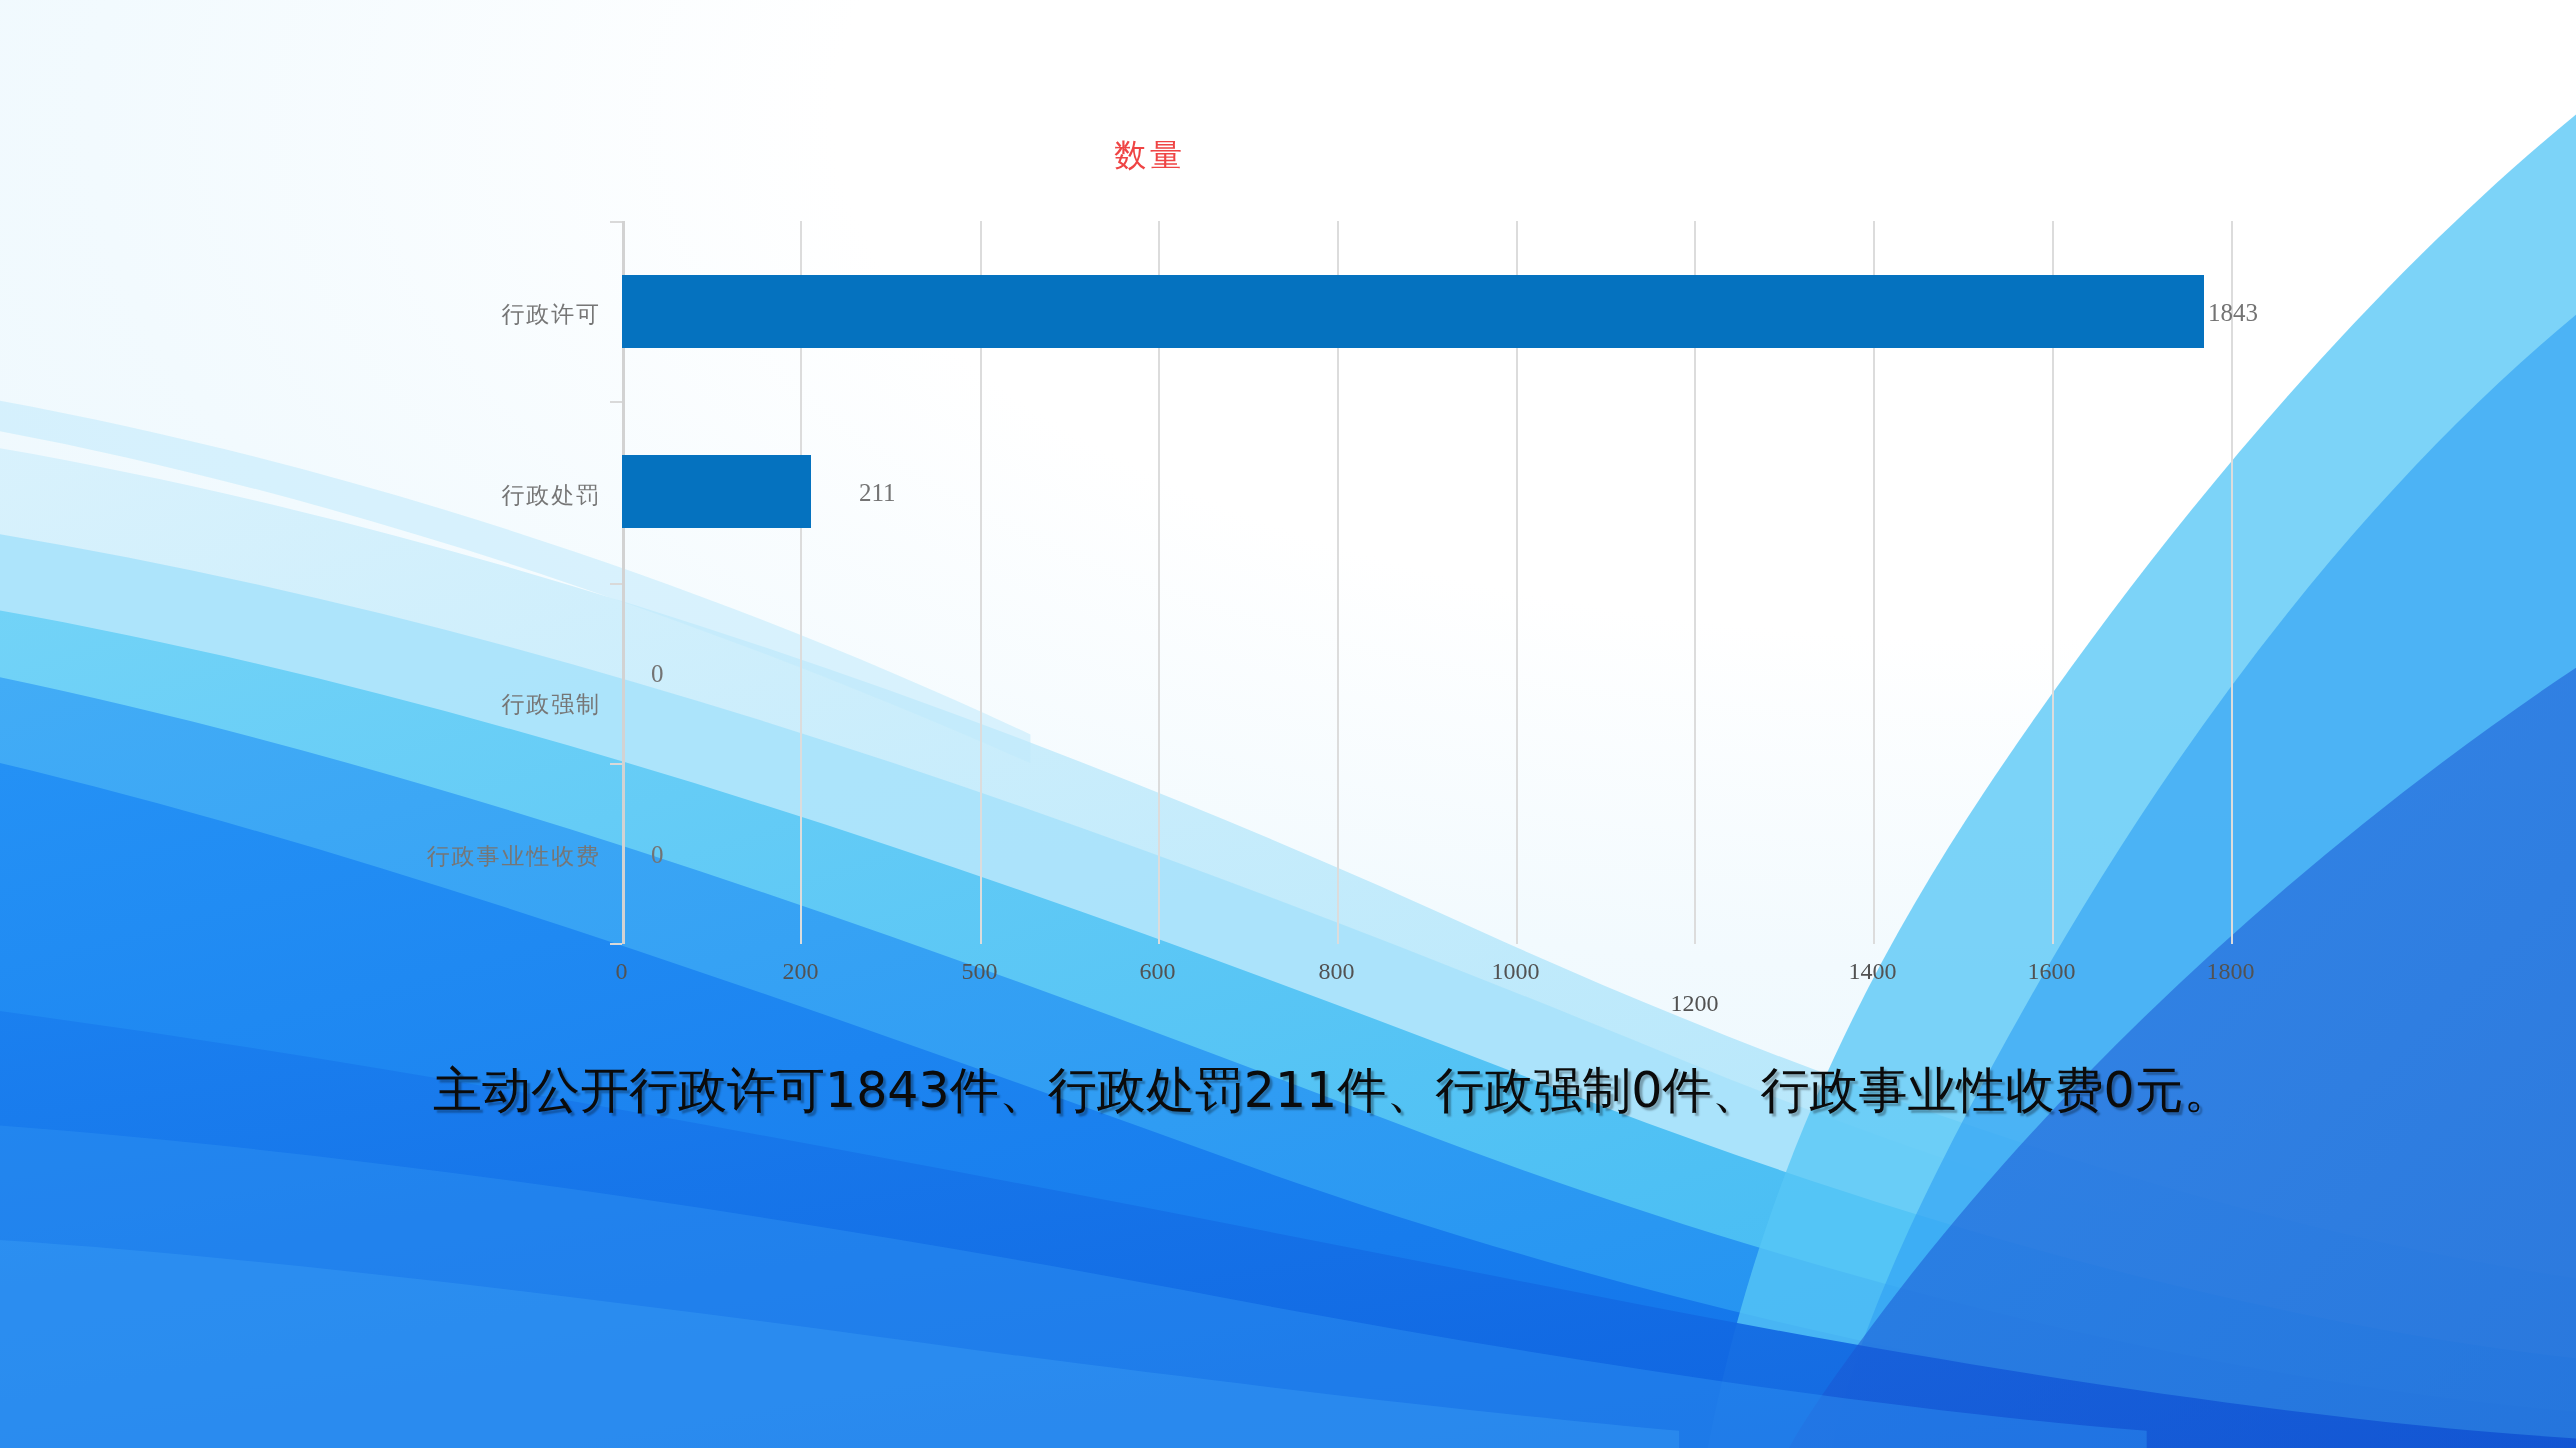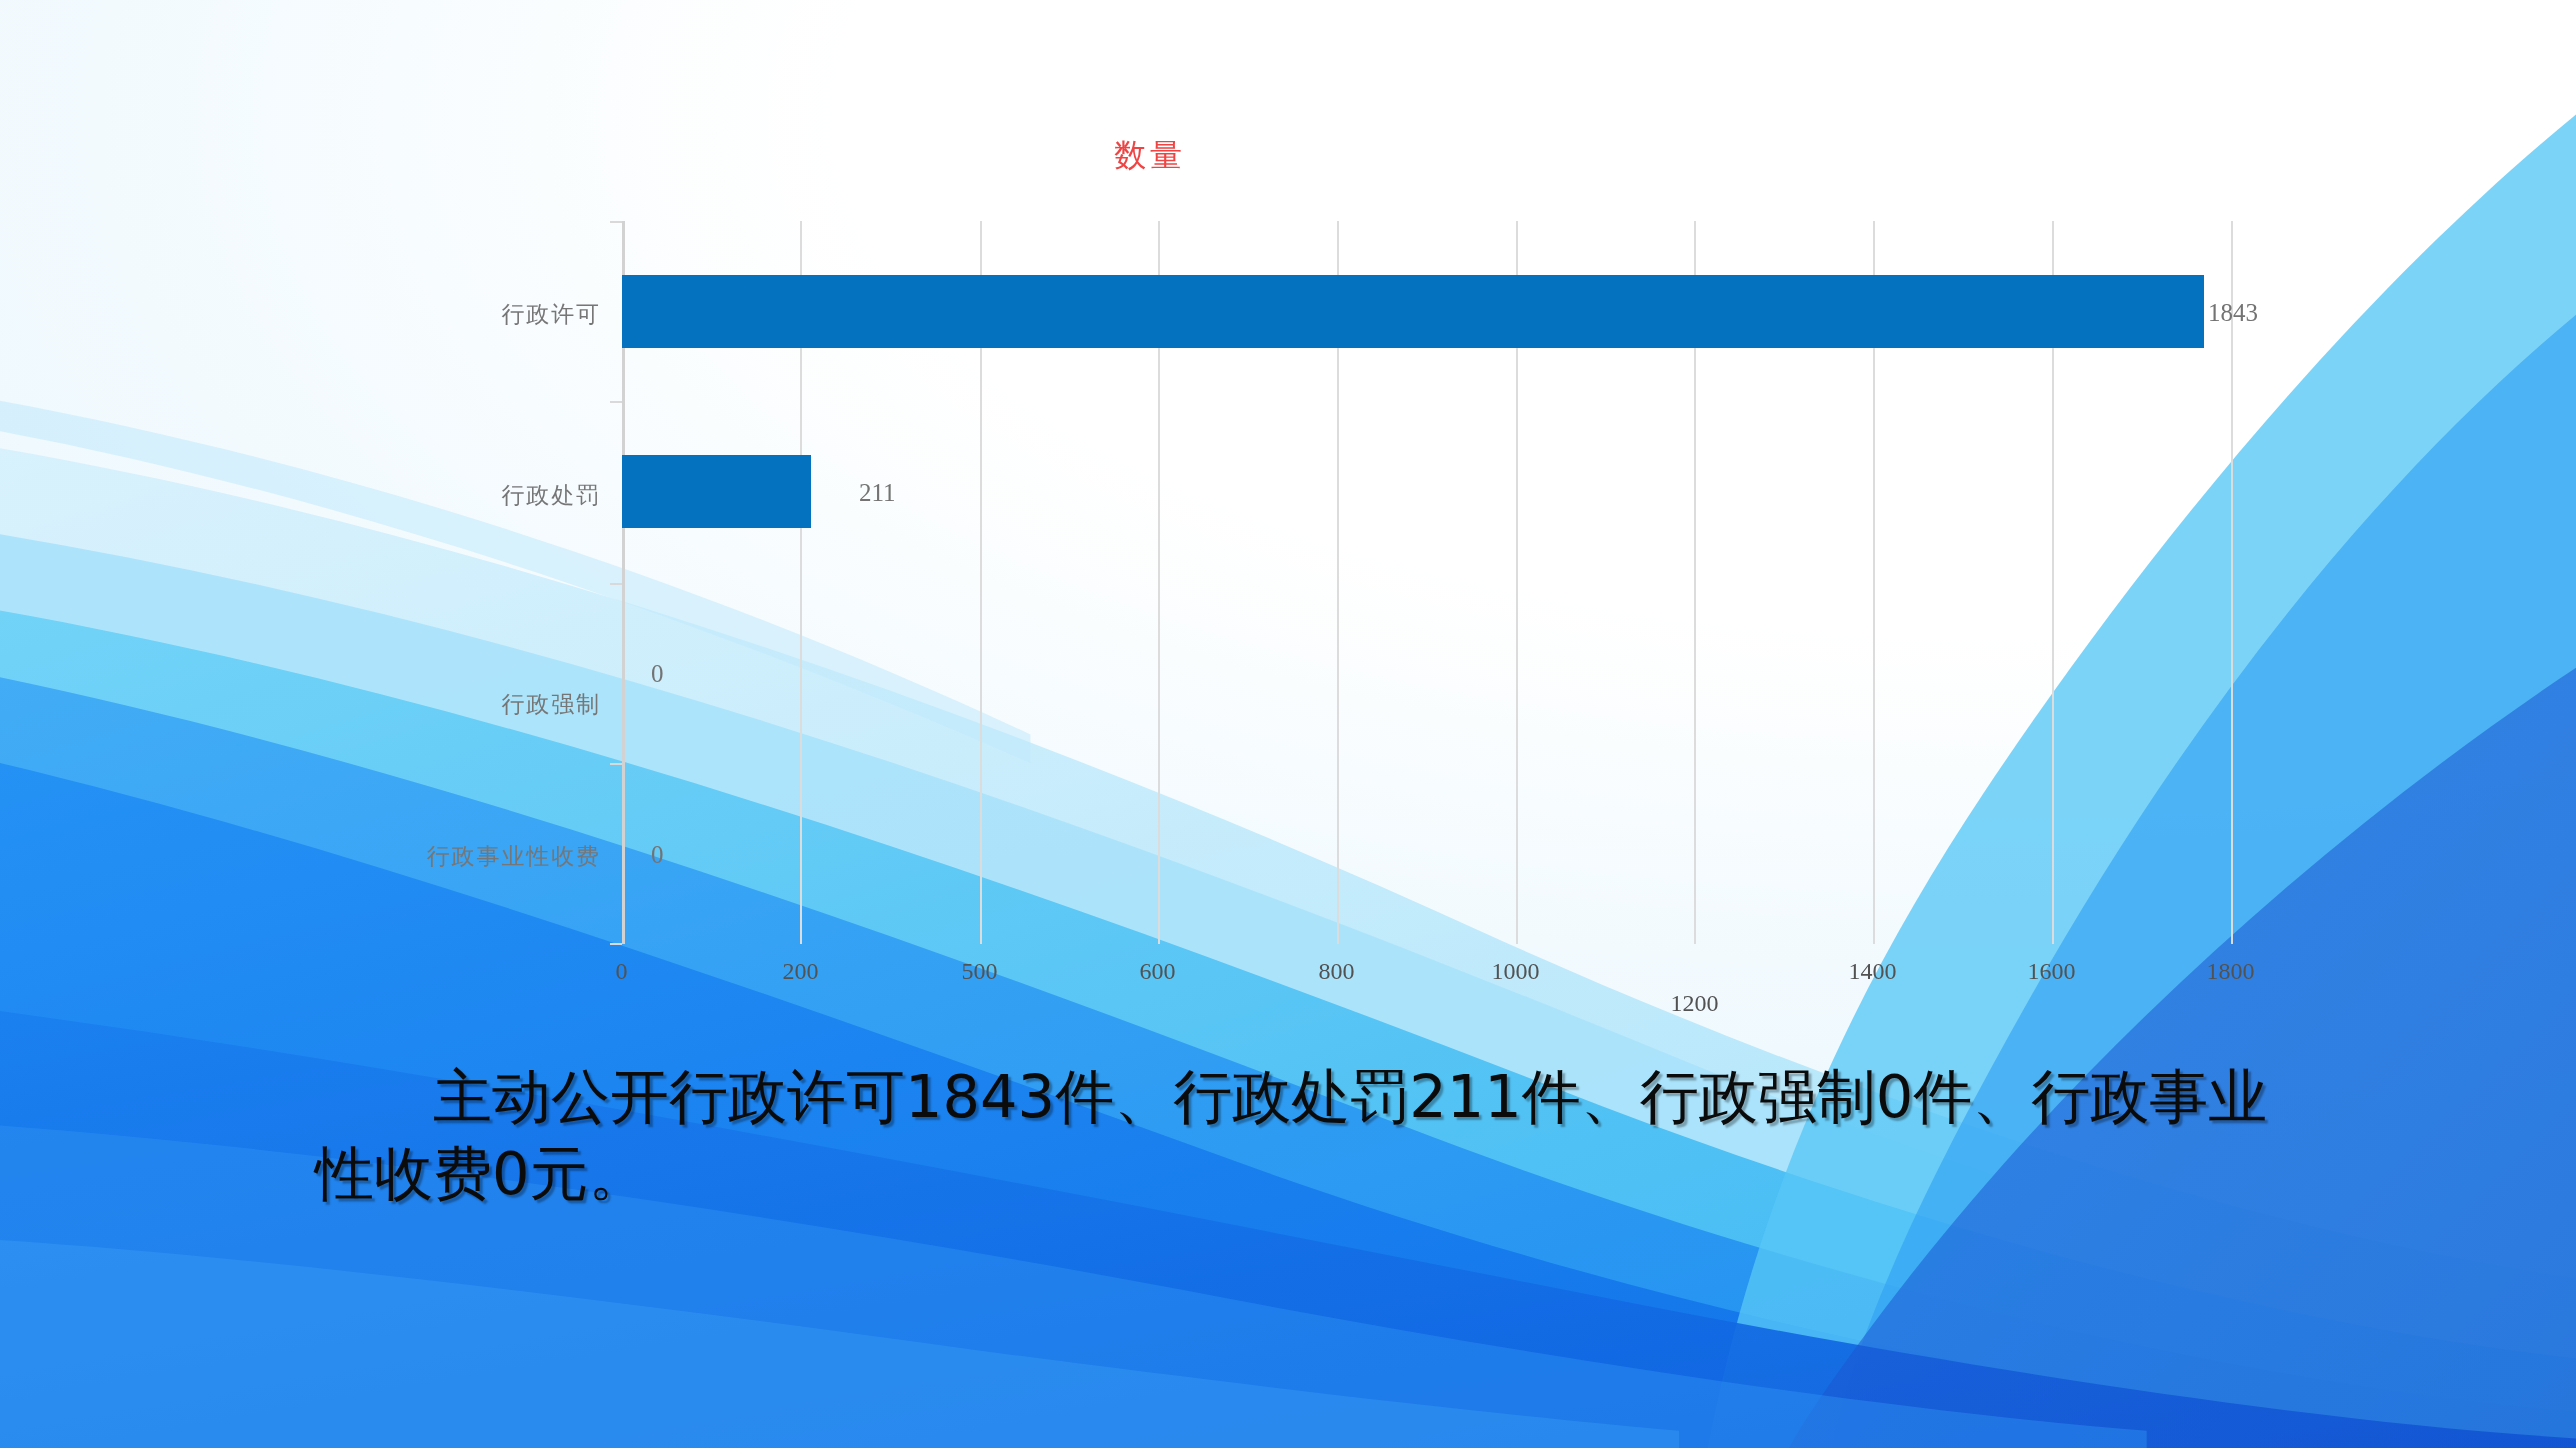--- a/index.html
+++ b/index.html
@@ -107,21 +107,21 @@
     white-space: nowrap;
   }
 
   
   #caption {
     position: absolute;
     left: 315px;
     top: 1059px;
     width: 1975px;
     font-family: "DejaVu Sans", "Liberation Sans", sans-serif;
-    font-size: 59px;
+    font-size: 49px;
     line-height: 1.30;
     color: #0b0b0b;
     text-indent: 118px;
     text-shadow: 2.9px 2.9px 1.9px rgba(0,0,0,0.30);
     letter-spacing: 0px;
   }
 </style>
 </head>
 <body>
 

